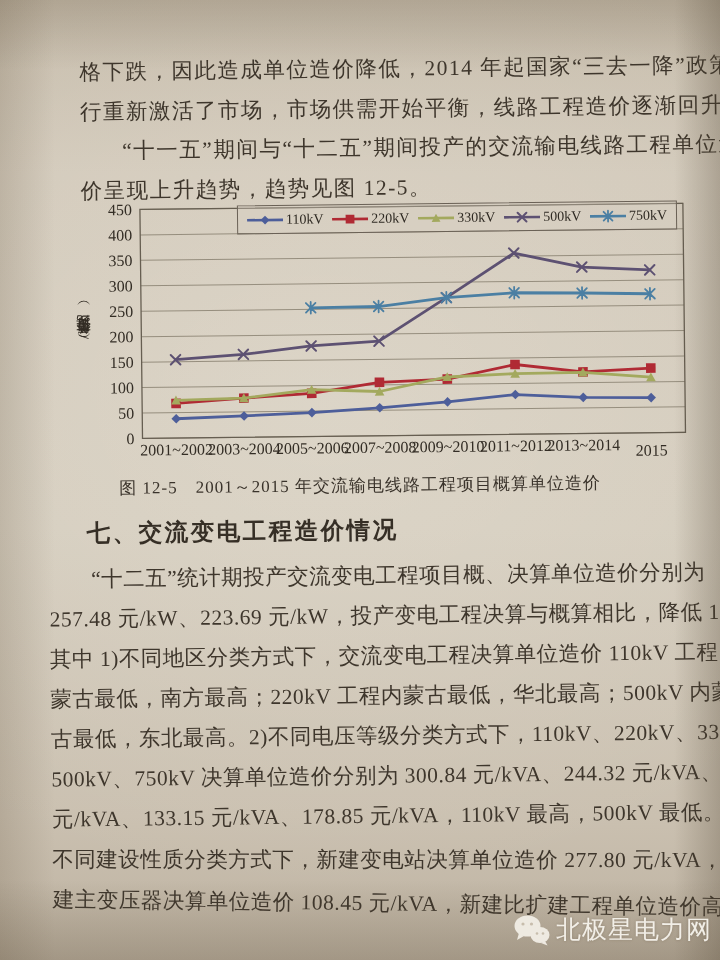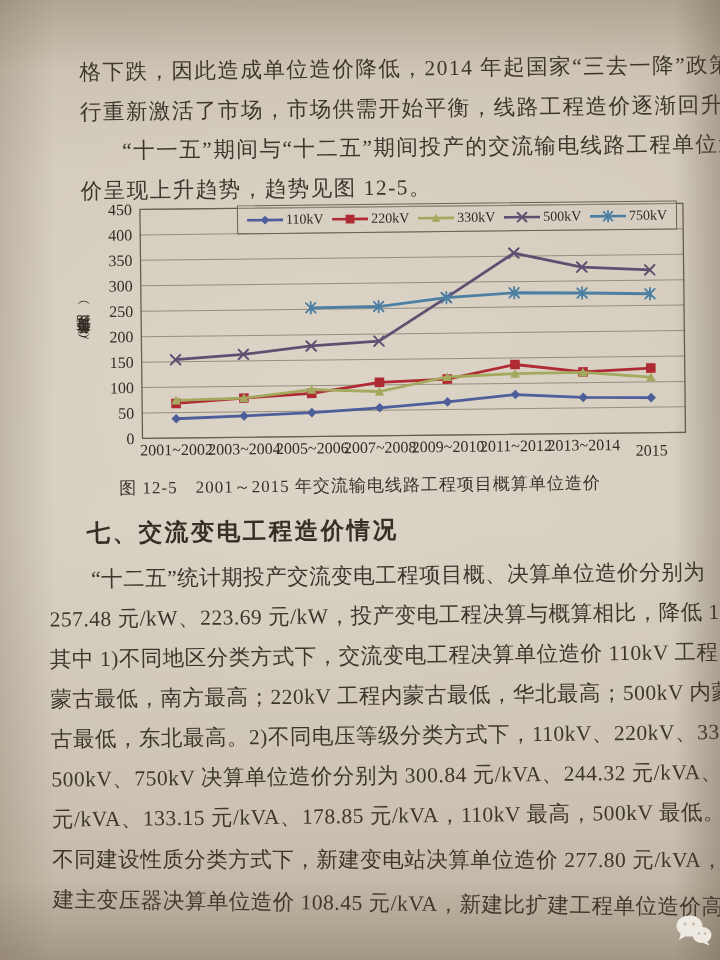--- a/index.html
+++ b/index.html
@@ -220,14 +220,15 @@
         <ellipse cx="26" cy="21" rx="9.5" ry="8"></ellipse>
         <path d="M31 27 L33.5 31.5 L27 29 Z"></path>
       </g>
       <g fill="#c9bfae">
         <circle cx="9" cy="10" r="1.6"></circle>
         <circle cx="17.5" cy="10" r="1.6"></circle>
         <circle cx="23" cy="19.5" r="1.3"></circle>
         <circle cx="29" cy="19.5" r="1.3"></circle>
       </g>
     </svg>
+    <span class="watermark-text">北极星电力网</span>
   </div>
 </div>
 
 </body></html>

